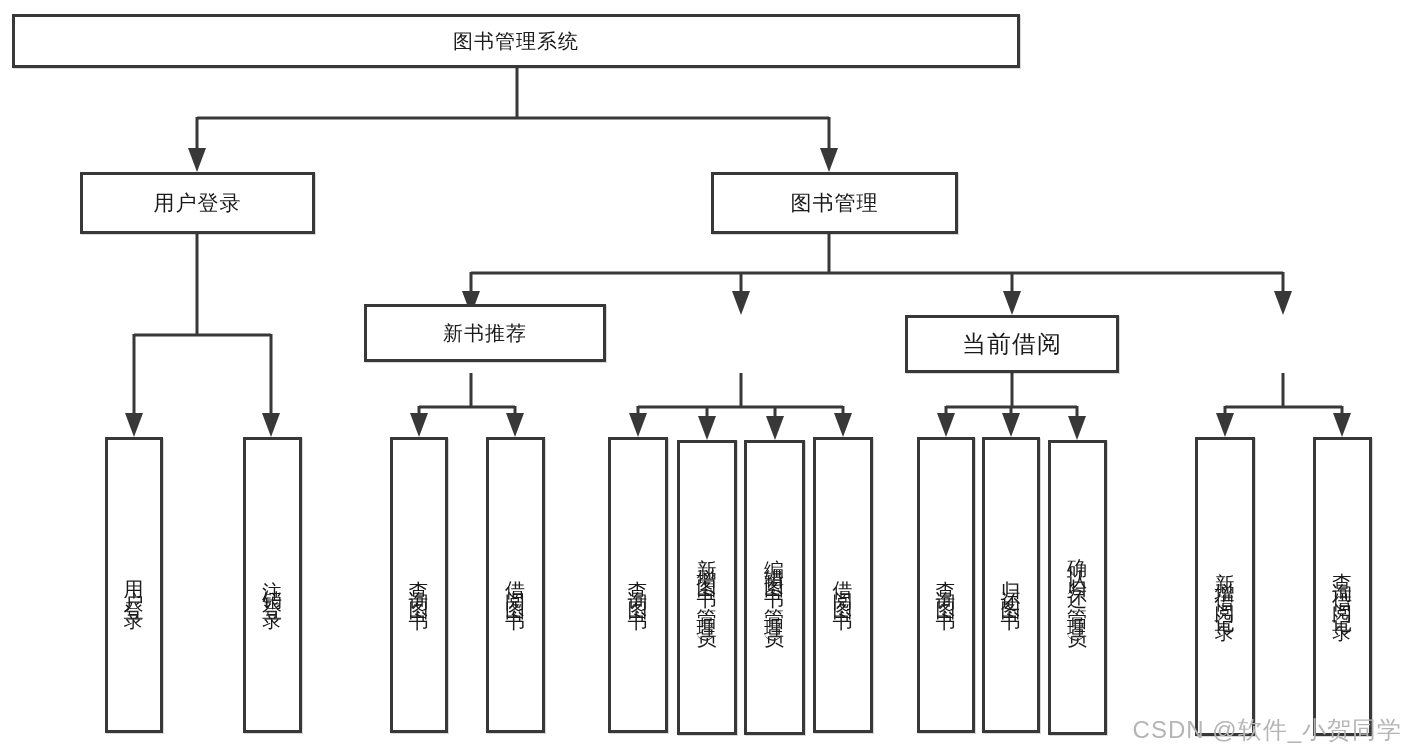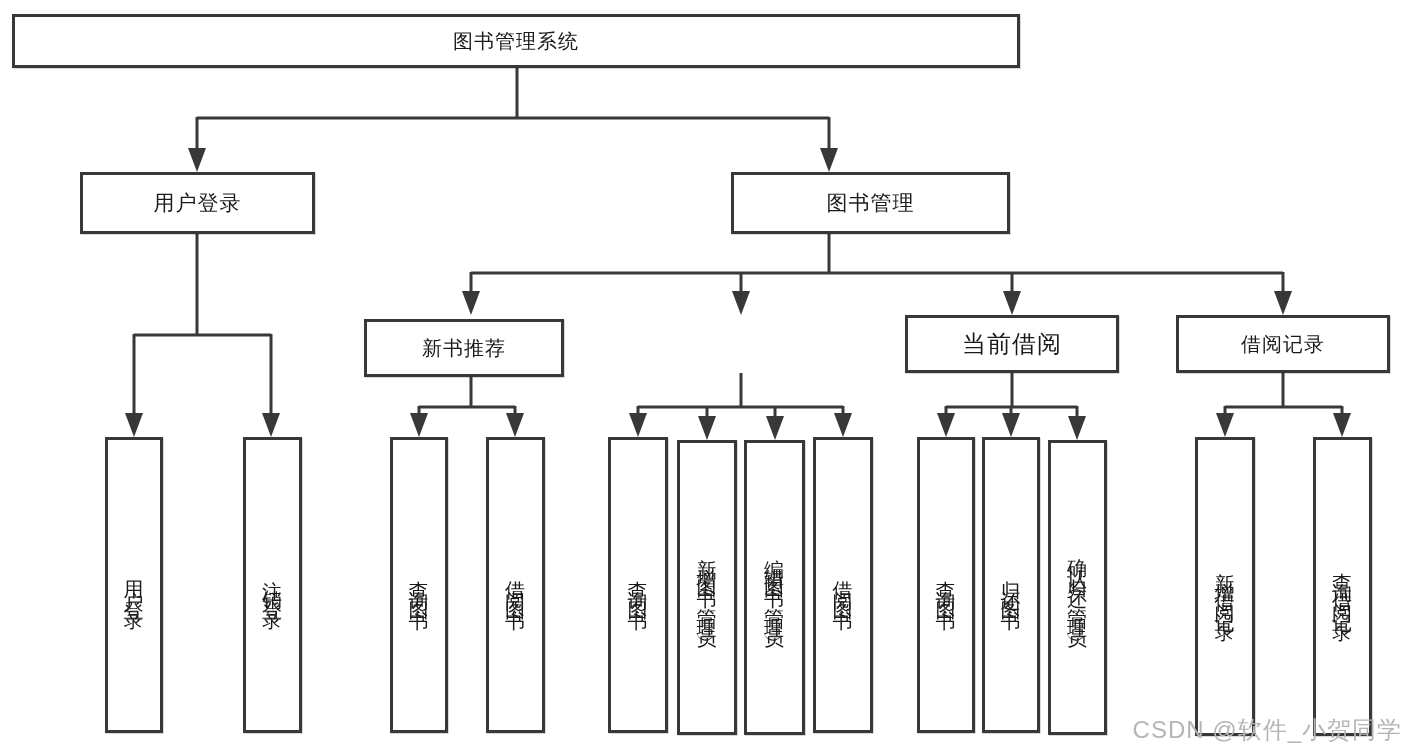--- a/index.html
+++ b/index.html
@@ -33,22 +33,22 @@
     writing-mode:vertical-rl;
     text-orientation:mixed;
     font-size:20px;
     letter-spacing:10px;
     line-height:1;
     white-space:nowrap;
   }
   
   .pos-root        {left:12px;  top:14px;  width:1008px; height:54px; font-size:20px;}
   .pos-login       {left:80px;  top:172px; width:235px;  height:62px;}
-  .pos-mgmt        {left:711px; top:172px; width:279px;  height:62px;margin-left:20px;}
-  .pos-newrec      {left:364px; top:319px; width:200px;  height:58px; font-size:20px;}
+  .pos-mgmt        {left:711px; top:172px; width:247px;  height:62px;}
+  .pos-newrec      {left:364px; top:304px; width:242px;  height:58px; font-size:20px;}
   .pos-borrow      {left:634px; top:315px; width:215px;  height:58px; font-size:20px;}
   .pos-current     {left:905px; top:315px; width:214px;  height:58px; font-size:24px;}
   .pos-record      {left:1176px;top:315px; width:214px;  height:58px; font-size:20px;}
   
   .pos-v-userlogin {left:105px; top:437px; width:58px; height:296px;}
   .pos-v-logout    {left:243px; top:437px; width:59px; height:296px;}
   .pos-v-query1    {left:390px; top:437px; width:58px; height:296px;}
   .pos-v-lend1     {left:486px; top:437px; width:59px; height:296px;}
   .pos-v-query2    {left:608px; top:437px; width:60px; height:296px;}
   .pos-v-addbook   {left:677px; top:440px; width:60px; height:295px;}
@@ -125,23 +125,20 @@
   <div class="node hnode pos-mgmt">
     <span>图书管理</span>
   </div>
 
   <div class="node hnode pos-newrec">
     <span>新书推荐</span>
   </div>
   <div class="node hnode pos-current">
     <span>当前借阅</span>
   </div>
-  <div class="node hnode pos-record">
-    <span>借阅记录</span>
-  </div>
 
   <div class="node vnode pos-v-userlogin">
     <span>用户登录</span>
   </div>
   <div class="node vnode pos-v-logout">
     <span>注销登录</span>
   </div>
 
   <div class="node vnode pos-v-query1">
     <span>查询图书</span>

